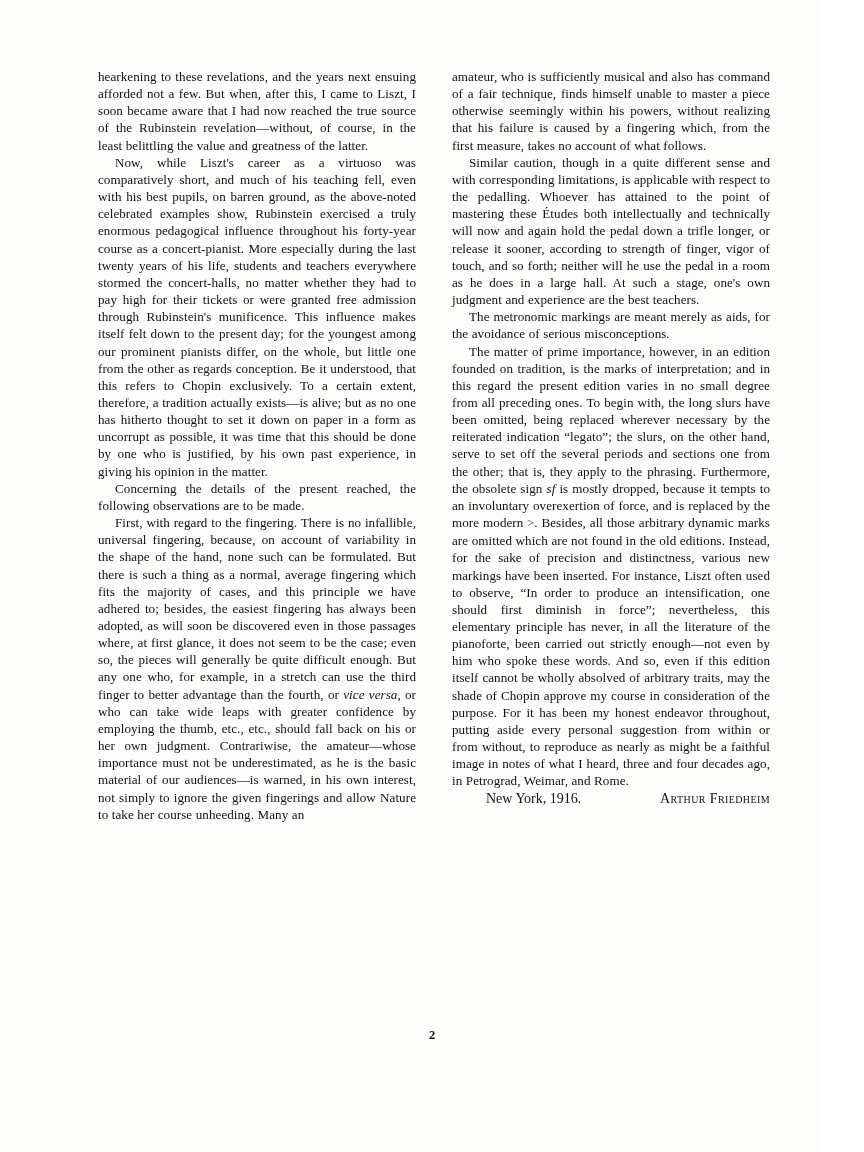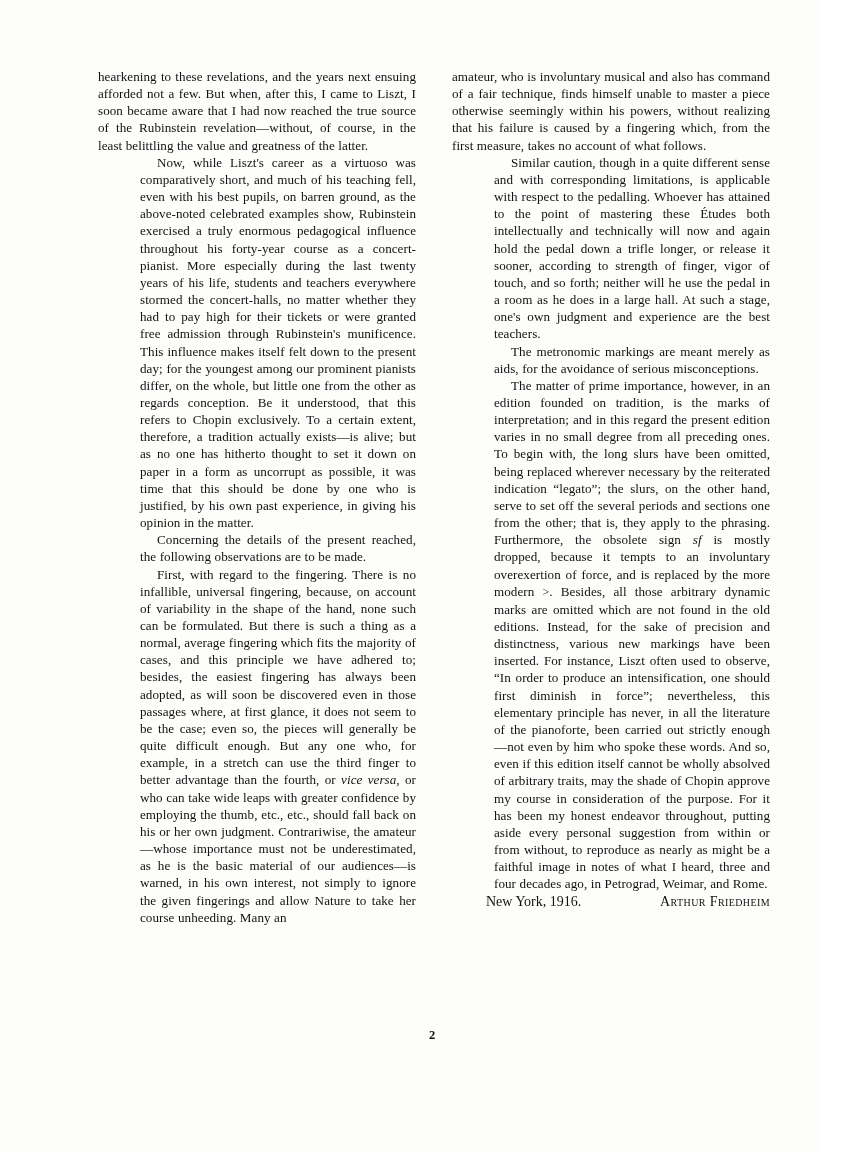--- a/index.html
+++ b/index.html
@@ -40,21 +40,20 @@
     font-size: 13.1px;
     line-height: 17.15px;
     text-align: justify;
     text-justify: inter-word;
     letter-spacing: 0.05px;
     word-spacing: 0.2px;
     text-indent: 0;
   }
   .column p.indent {
     text-indent: 17px;
-    margin-left: 42px;
   }
   .sc {
     font-variant: small-caps;
     letter-spacing: 0.4px;
     text-align: center;
   }
   .ital {
     font-style: italic;
   }
   .sf {
@@ -95,21 +94,21 @@
   <div class="text-block">
 
     <div class="column">
       <p>hearkening to these revelations, and the years next ensuing afforded not a few. But when, after this, I came to Liszt, I soon became aware that I had now reached the true source of the Rubinstein revelation—without, of course, in the least belittling the value and greatness of the latter.</p>
       <p class="indent">Now, while Liszt's career as a virtuoso was comparatively short, and much of his teaching fell, even with his best pupils, on barren ground, as the above-noted celebrated examples show, Rubinstein exercised a truly enormous pedagogical influence throughout his forty-year course as a concert-pianist.  More especially during the last twenty years of his life, students and teachers everywhere stormed the concert-halls, no matter whether they had to pay high for their tickets or were granted free admission through Rubinstein's munificence.  This influence makes itself felt down to the present day; for the youngest among our prominent pianists differ, on the whole, but little one from the other as regards conception.  Be it understood, that this refers to Chopin exclusively.  To a certain extent, therefore, a tradition actually exists—is alive; but as no one has hitherto thought to set it down on paper in a form as uncorrupt as possible, it was time that this should be done by one who is justified, by his own past experience, in giving his opinion in the matter.</p>
       <p class="indent">Concerning the details of the present reached, the following observations are to be made.</p>
       <p class="indent"><span>First, with regard to the fingering.  There is no infallible, universal fingering, because, on account of variability in the shape of the hand, none such can be formulated.  But there is such a thing as a normal, average fingering which fits the majority of cases, and this principle we have adhered to; besides, the easiest fingering has always been adopted, as will soon be discovered even in those passages where, at first glance, it does not seem to be the case; even so, the pieces will generally be quite difficult enough.  But any one who, for example, in a stretch can use the third finger to better advantage than the fourth, or </span><span class="ital">vice versa</span><span>, or who can take wide leaps with greater confidence by employing the thumb, etc., etc., should fall back on his or her own judgment.  Contrariwise, the amateur—whose importance must not be underestimated, as he is the basic material of our audiences—is warned, in his own interest, not simply to ignore the given fingerings and allow Nature to take her course unheeding.  Many an</span></p>
     </div>
 
     <div class="column">
-      <p>amateur, who is involuntary musical and also has command of a fair technique, finds himself unable to master a piece otherwise seemingly within his powers, without realizing that his failure is caused by a fingering which, from the first measure, takes no account of what follows.</p>
+      <p>amateur, who is sufficiently musical and also has command of a fair technique, finds himself unable to master a piece otherwise seemingly within his powers, without realizing that his failure is caused by a fingering which, from the first measure, takes no account of what follows.</p>
       <p class="indent">Similar caution, though in a quite different sense and with corresponding limitations, is applicable with respect to the pedalling.  Whoever has attained to the point of mastering these Études both intellectually and technically will now and again hold the pedal down a trifle longer, or release it sooner, according to strength of finger, vigor of touch, and so forth; neither will he use the pedal in a room as he does in a large hall.  At such a stage, one's own judgment and experience are the best teachers.</p>
       <p class="indent">The metronomic markings are meant merely as aids, for the avoidance of serious misconceptions.</p>
       <p class="indent"><span>The matter of prime importance, however, in an edition founded on tradition, is the marks of interpretation; and in this regard the present edition varies in no small degree from all preceding ones.  To begin with, the long slurs have been omitted, being replaced wherever necessary by the reiterated indication “legato”; the slurs, on the other hand, serve to set off the several periods and sections one from the other; that is, they apply to the phrasing.  Furthermore, the obsolete sign </span><span class="sf">sf</span><span> is mostly dropped, because it tempts to an involuntary overexertion of force, and is replaced by the more modern </span><span class="gt">&gt;</span><span>.  Besides, all those arbitrary dynamic marks are omitted which are not found in the old editions.  Instead, for the sake of precision and distinctness, various new markings have been inserted.  For instance, Liszt often used to observe, “In order to produce an intensification, one should first diminish in force”; nevertheless, this elementary principle has never, in all the literature of the pianoforte, been carried out strictly enough—not even by him who spoke these words.  And so, even if this edition itself cannot be wholly absolved of arbitrary traits, may the shade of Chopin approve my course in consideration of the purpose.  For it has been my honest endeavor throughout, putting aside every personal suggestion from within or from without, to reproduce as nearly as might be a faithful image in notes of what I heard, three and four decades ago, in Petrograd, Weimar, and Rome.</span></p>
       <div class="last-line">
         <span class="left">New York, 1916.</span>
         <span class="sc">Arthur Friedheim</span>
       </div>
     </div>
 
   </div>

